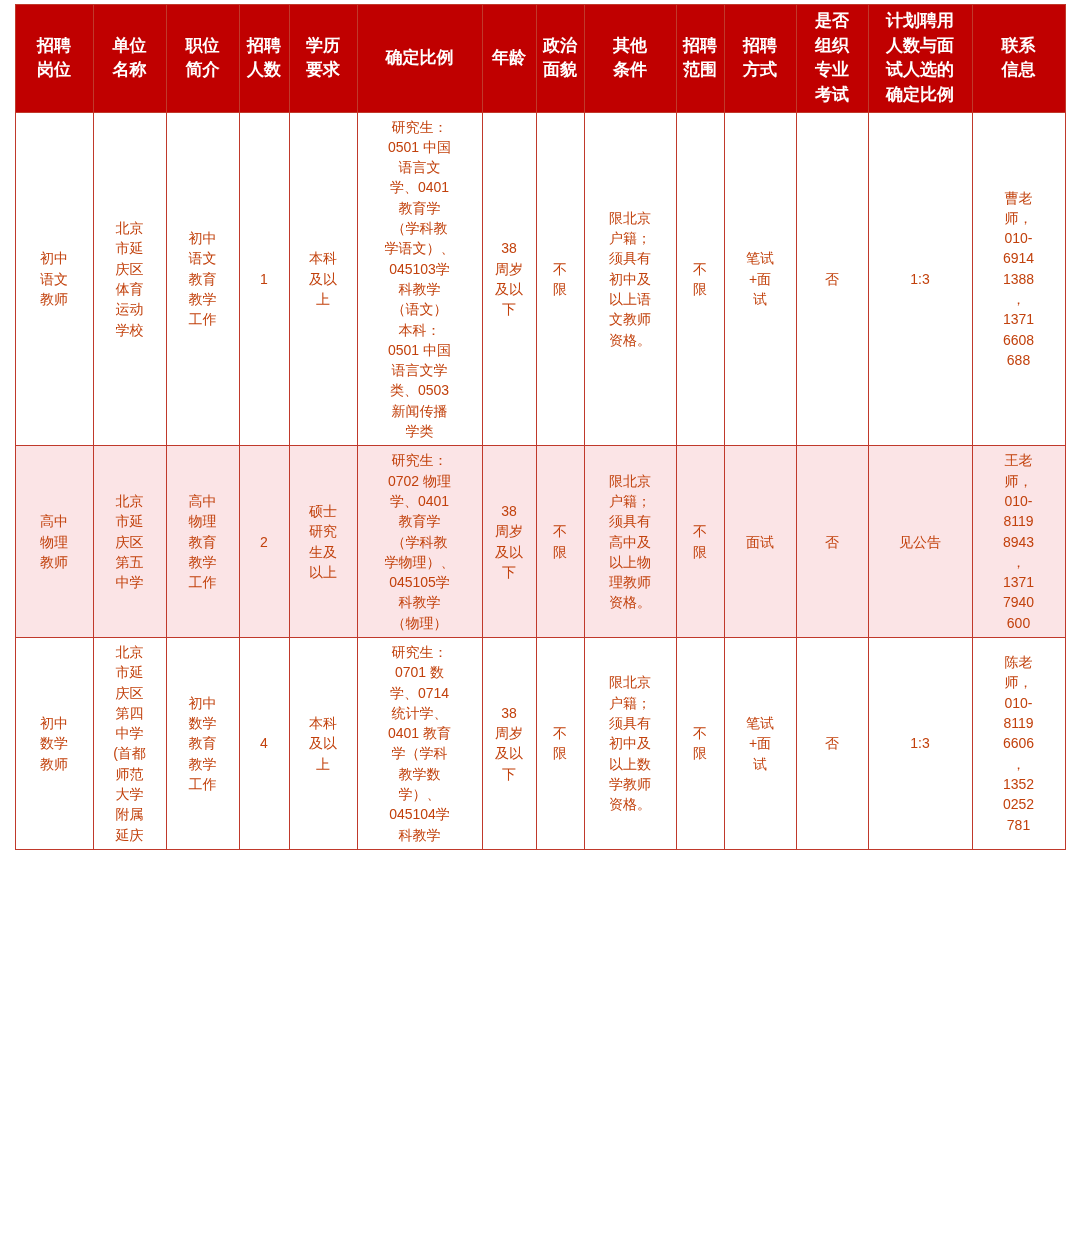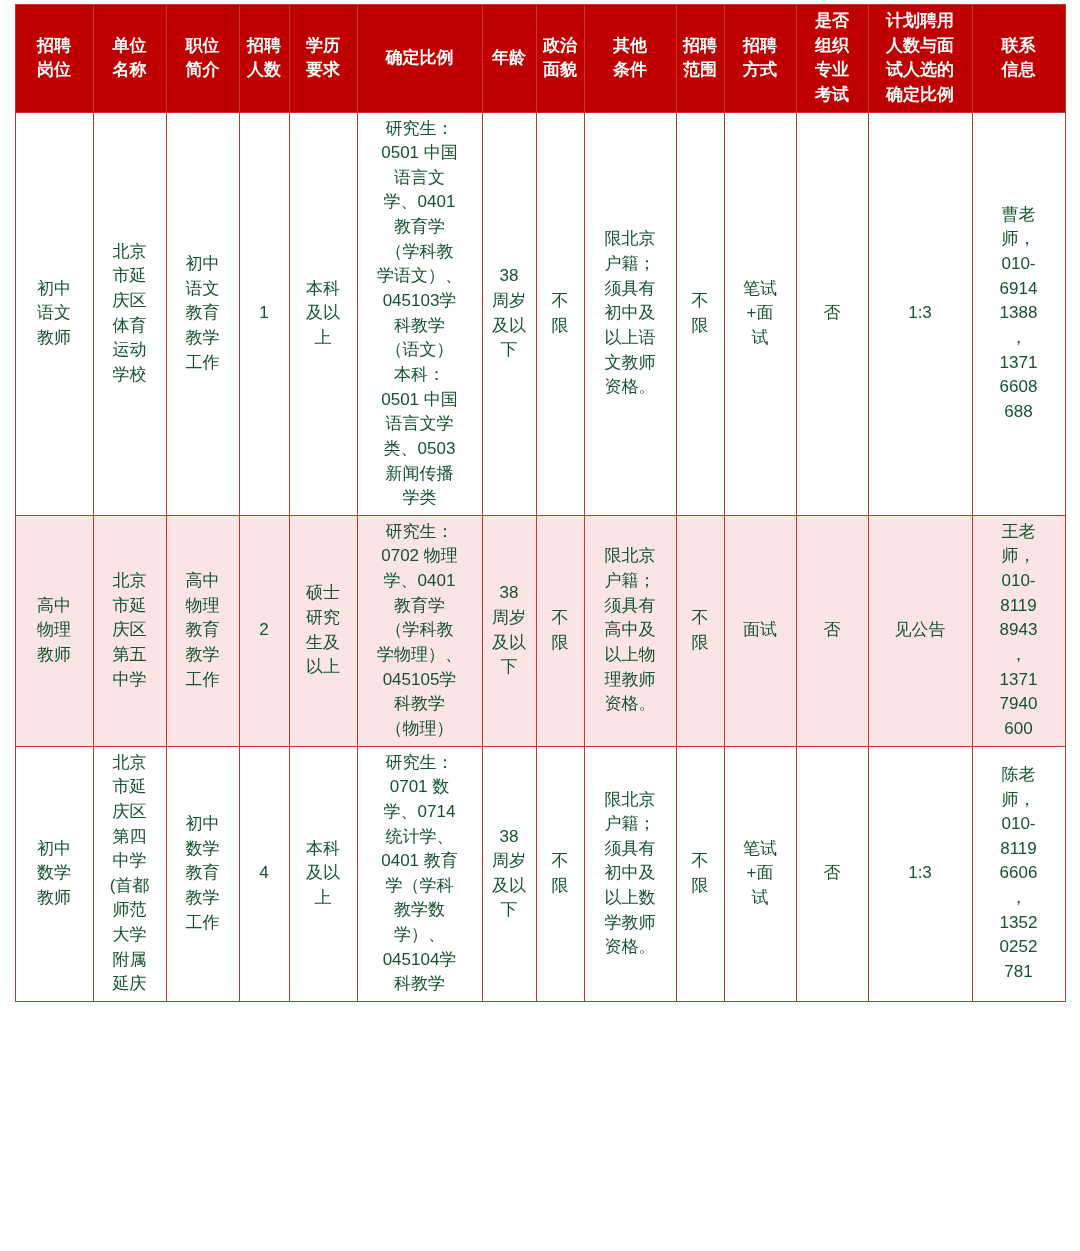--- a/index.html
+++ b/index.html
@@ -35,22 +35,22 @@
   thead th {
     background: #c00000;
     color: #ffffff;
     font-weight: bold;
     font-size: 17px;
     padding: 8px 2px;
     line-height: 1.3;
     border-color: #c00000;
   }
   tbody td {
-    font-size: 17px;
-    color: #14532d;
+    font-size: 14px;
+    color: #c2410c;
     background: #ffffff;
   }
   tbody tr.alt td {
     background: #fbe4e6;
   }
   
   col.c0 { width: 78px; }
   col.c1 { width: 73px; }
   col.c2 { width: 73px; }
   col.c3 { width: 50px; }

